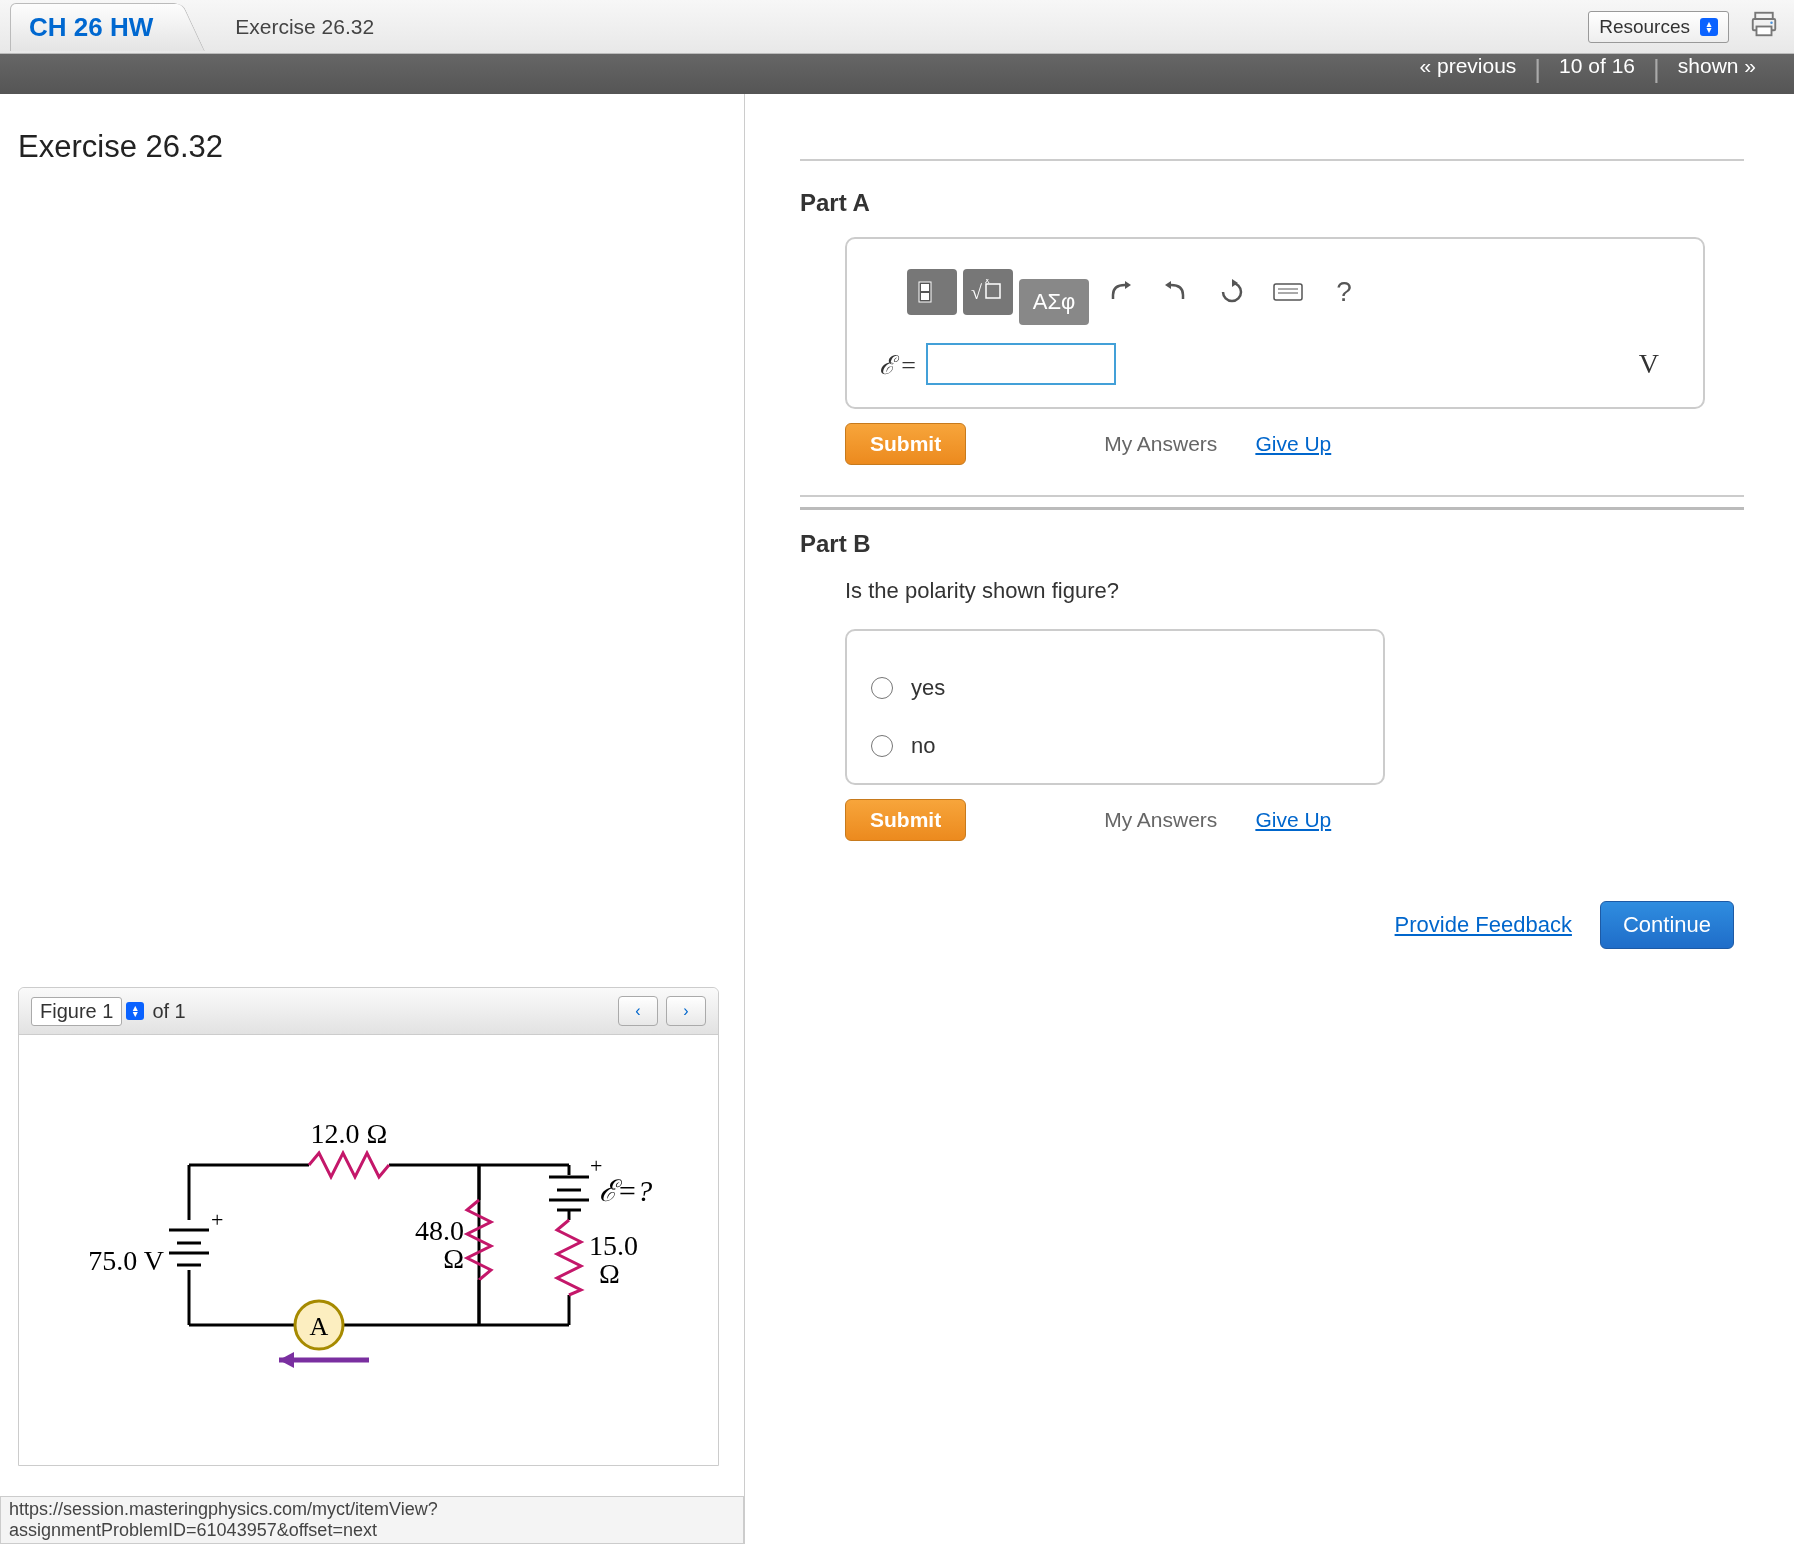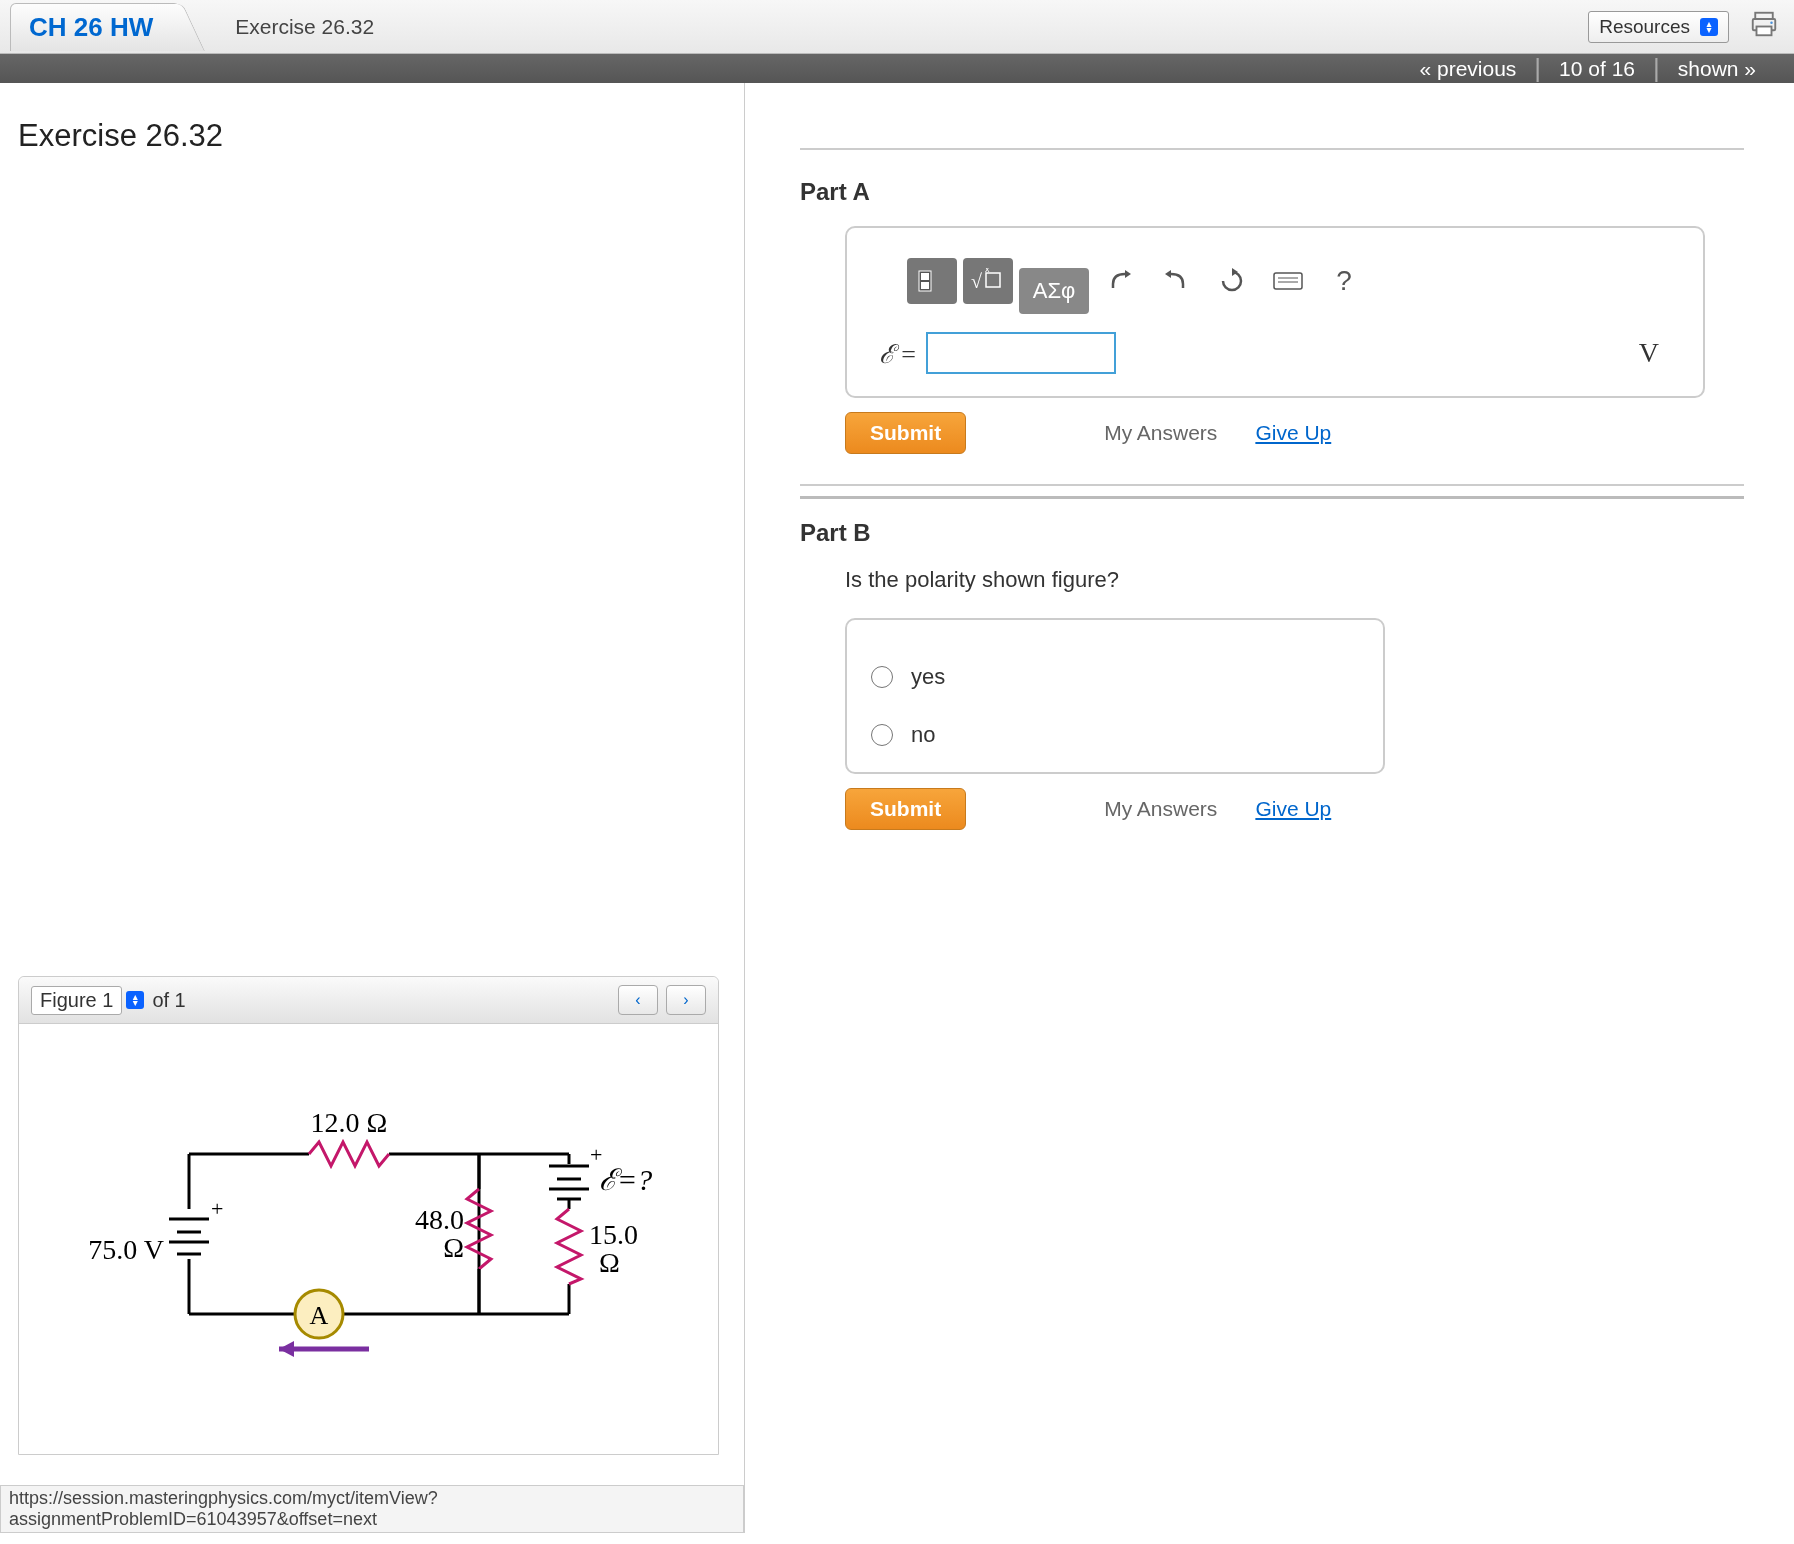--- a/index.html
+++ b/index.html
@@ -9,21 +9,21 @@
   .tab1 { background: linear-gradient(#fdfdfd,#e4e4e4); border:1px solid #bbb; border-bottom:none; padding:8px 26px 8px 18px; color:#0068d0; font-weight:bold; font-size:26px; border-radius:6px 6px 0 0; position:relative; }
   .tab1::after{content:"";position:absolute;right:-15px;top:0;width:30px;height:100%;background:linear-gradient(#fdfdfd,#e4e4e4);border-right:1px solid #bbb;transform:skewX(25deg);border-radius:0 6px 0 0;}
   .tab2 { padding:8px 30px; color:#444; font-size:21px; margin-left:25px;}
   .res-box{ margin-left:auto; margin-right:15px; display:flex; align-items:center; gap:20px;}
   .res-btn{ background:linear-gradient(#fff,#eee); border:1px solid #999; padding:4px 10px; font-size:19px; display:flex; align-items:center; gap:10px; border-radius:3px;}
   .spinner{width:18px;height:18px;background:#0a62ff;border-radius:3px;display:inline-flex;flex-direction:column;align-items:center;justify-content:center;}
   .spinner::before{content:"▴";color:white;font-size:10px;line-height:6px;}
   .spinner::after{content:"▾";color:white;font-size:10px;line-height:6px;}
   .print-icon svg{width:30px;height:30px;}
   
-  .nav-bar{ background:linear-gradient(#666,#555); height:29px; display:flex; align-items:center; justify-content:flex-end; padding-right:20px; gap:0; color:white;}
+  .nav-bar{ background:linear-gradient(#666,#555); height:40px; display:flex; align-items:flex-start; justify-content:flex-end; padding-right:20px; gap:0; color:white;}
   .nav-link{ color:#fff; padding:0 18px; font-size:21px; cursor:pointer;}
   .nav-sep{ color:#aaa; font-size:26px;}
   
   .main{ display:flex; height:1450px;}
   .left{ width:745px; border-right:1px solid #ccc; position:relative; padding:35px 25px 0 18px;}
   .right{ flex:1; padding:35px 50px 0 55px;}
   
   .ex-title{ font-size:31px; font-weight:normal; margin-bottom:28px; color:#222;}
   .prob-box{ border:1px solid #ccc; border-radius:6px; padding:14px 16px; font-size:21px; line-height:1.45; color:#333;}
   .flink{ color:#0066cc; text-decoration:underline;}
@@ -245,14 +245,18 @@
         <input type="radio" name="pb" style="">
         <span>no</span>
       </label>
     </div>
     <div class="act-row">
       <button class="submit-btn">Submit</button>
       <span class="my-ans">My Answers</span>
       <span class="giveup">Give Up</span>
     </div>
 
+    <div class="foot-row">
+      <span class="pf-link">Provide Feedback</span>
+      <button class="cont-btn">Continue</button>
+    </div>
   </div>
 </div>
 
 </body></html>

